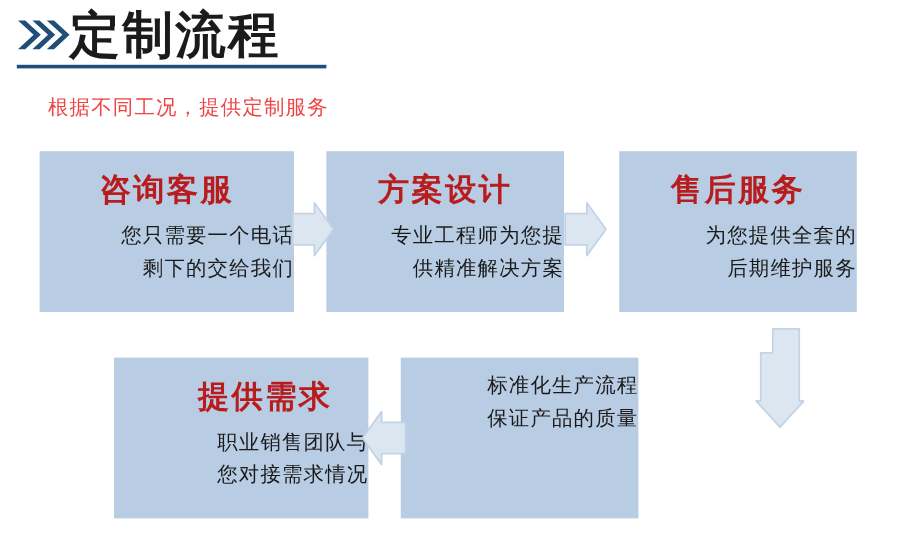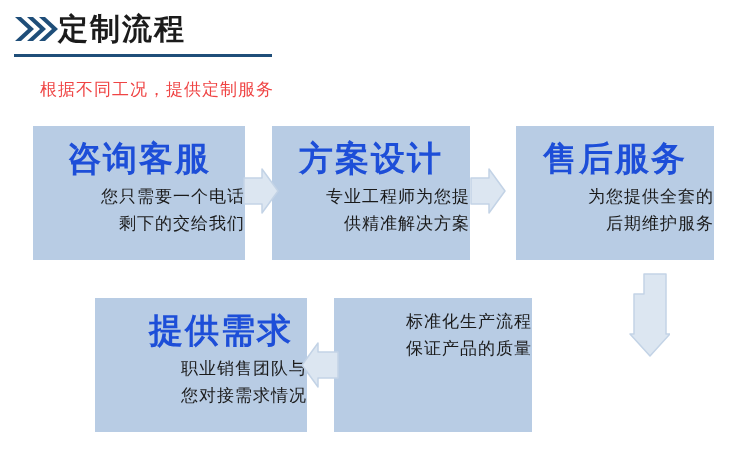--- a/index.html
+++ b/index.html
@@ -30,21 +30,21 @@
     width: 44px;
     height: 30px;
   }
   #header-arrows svg {
     display: block;
   }
   #header-title {
     position: absolute;
     left: 58px;
     top: 8px;
-    font-size: 30px;
+    font-size: 42px;
     font-weight: bold;
     color: #1b1b1b;
     letter-spacing: 2px;
     line-height: 42px;
     white-space: nowrap;
   }
   #header-rule {
     position: absolute;
     left: 14px;
     top: 54px;
@@ -66,26 +66,26 @@
 
   
   .flow-box {
     position: absolute;
     background: #b8cce4;
     box-sizing: border-box;
     text-align: center;
     color: #1b2a3a;
   }
   .flow-box .box-title {
-    font-size: 34px;
+    font-size: 26px;
     font-weight: bold;
     letter-spacing: 2px;
     line-height: 30px;
     margin-top: 17px;
-    color: #1d4ed8;
+    color: #b91c1c;
   }
   .flow-box .box-lines {
     margin-top: 10px;
   }
   .flow-box .box-line {
     font-size: 17px;
     line-height: 27px;
     letter-spacing: 1px;
     color: #1a1a1a;
     text-align: right;

